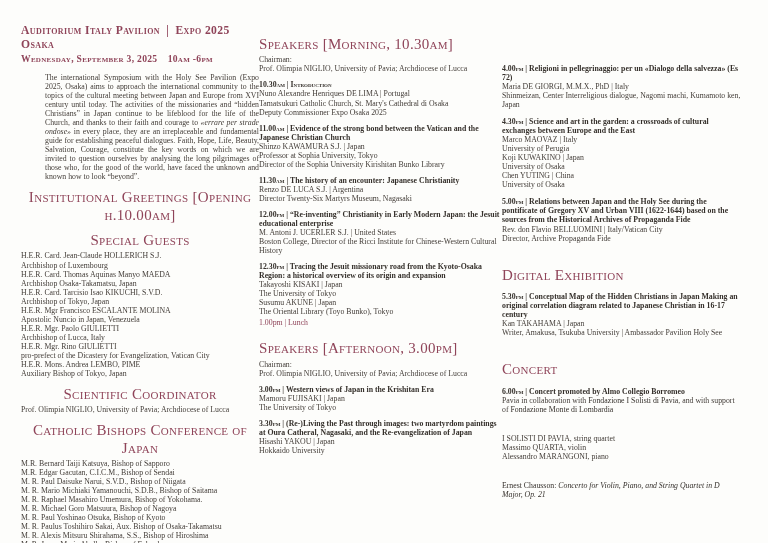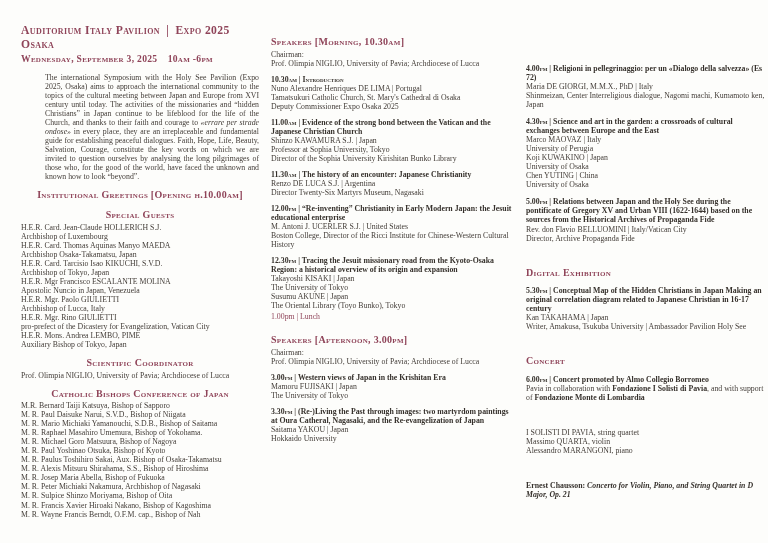--- a/index.html
+++ b/index.html
@@ -7,49 +7,48 @@
   body {
     background: #fdfdfb;
     font-family: "Liberation Serif", "DejaVu Serif", serif;
     color: #423c37;
   }
   .page {
     width: 768px; height: 543px;
     padding: 24px 12px 0 21px;
     display: grid;
     grid-template-columns: 238px 243px 240px;
-    column-gap: 12px;
     overflow: hidden;
   }
   .col { font-size: 7.8px; line-height: 1.16; }
   .doc-title {
     font-size: 11.6px; font-weight: bold; font-variant: small-caps;
     color: var(--accent); letter-spacing: 0.4px; line-height: 1.2;
   }
   .doc-date {
     font-size: 9.6px; font-weight: bold; font-variant: small-caps;
     color: var(--accent); letter-spacing: 0.3px; margin-top: 1px;
   }
   .intro { margin-top: 9px; text-align: justify; margin-left: 24px; }
   .heading {
     font-variant: small-caps; color: var(--accent);
-    font-size: 10px; letter-spacing: 0.3px; margin: 12px 0 2px; font-weight: bold;
+    font-size: 15px; letter-spacing: 0.3px; margin: 12px 0 2px;
   }
   [data-col="0"] .heading { margin-top: 8px; text-align: center; }
   .event { margin-top: 7px; }
   .etitle { font-weight: bold; color: #35302b; }
   .text { margin-top: 1px; }
   .accent-line { color: var(--accent); margin: 2px 0 13px; }
   .sc { font-variant: small-caps; }
-  .b { font-weight: bold; color: #35302b; }
+  .b { font-weight: normal; color: #35302b; }
   .i { font-style: italic; }
   [data-col="2"] { padding-top: 32px; }
   [data-col="2"] .heading { margin-top: 24px; }
   [data-col="2"] .event { margin-top: 8px; }
-  [data-col="2"] .text { margin-top: 26px; }
+  [data-col="2"] .text { margin-top: 20px; }
 </style>
 </head>
 <body>
 
 <div class="page">
   <div class="col" data-col="0">
     <div>
       <div class="doc-title">Auditorium Italy Pavilion | Expo 2025 Osaka</div>
       <div class="doc-date">Wednesday, September 3, 2025  10am -6pm</div>
     </div>
@@ -72,20 +71,21 @@
         <div class="line">H.E.R. Mons. Andrea LEMBO, PIME</div>
         <div class="line">Auxiliary Bishop of Tokyo, Japan</div>
       </div>
       <div class="heading">Scientific Coordinator</div>
       <div class="text">
         <div class="line">Prof. Olimpia NIGLIO, University of Pavia; Archdiocese of Lucca</div>
       </div>
       <div class="heading">Catholic Bishops Conference of Japan</div>
       <div class="text">
         <div class="line">M.R. Bernard Taiji Katsuya, Bishop of Sapporo</div>
+        <div class="line">M.R. Edgar Gacutan, C.I.C.M., Bishop of Sendai</div>
         <div class="line">M. R. Paul Daisuke Narui, S.V.D., Bishop of Niigata</div>
         <div class="line">M. R. Mario Michiaki Yamanouchi, S.D.B., Bishop of Saitama</div>
         <div class="line">M. R. Raphael Masahiro Umemura, Bishop of Yokohama.</div>
         <div class="line">M. R. Michael Goro Matsuura, Bishop of Nagoya</div>
         <div class="line">M. R. Paul Yoshinao Otsuka, Bishop of Kyoto</div>
         <div class="line">M. R. Paulus Toshihiro Sakai, Aux. Bishop of Osaka-Takamatsu</div>
         <div class="line">M. R. Alexis Mitsuru Shirahama, S.S., Bishop of Hiroshima</div>
         <div class="line">M. R. Josep Maria Abella, Bishop of Fukuoka</div>
         <div class="line">M. R. Peter Michiaki Nakamura, Archbishop of Nagasaki</div>
         <div class="line">M. R. Sulpice Shinzo Moriyama, Bishop of Oita</div>
@@ -134,21 +134,21 @@
         <div class="line">Chairman:</div>
         <div class="line">Prof. Olimpia NIGLIO, University of Pavia; Archdiocese of Lucca</div>
       </div>
       <div class="event">
         <div class="etitle"><span class="sc">3.00pm</span><span> | </span><span>Western views of Japan in the Krishitan Era</span></div>
         <div class="line">Mamoru FUJISAKI | Japan</div>
         <div class="line">The University of Tokyo</div>
       </div>
       <div class="event">
         <div class="etitle"><span class="sc">3.30pm</span><span> | </span><span>(Re-)Living the Past through images: two martyrdom paintings at Oura Catheral, Nagasaki, and the Re-evangelization of Japan</span></div>
-        <div class="line">Saitama YAKOU | Japan</div>
+        <div class="line">Hisashi YAKOU | Japan</div>
         <div class="line">Hokkaido University</div>
       </div>
     </div>
   <div class="col" data-col="2">
       <div class="event">
         <div class="etitle"><span class="sc">4.00pm</span><span> | </span><span>Religioni in pellegrinaggio: per un «Dialogo della salvezza» (Es 72)</span></div>
         <div class="line">Maria DE GIORGI, M.M.X., PhD | Italy</div>
         <div class="line">Shinmeizan, Center Interreligious dialogue, Nagomi machi, Kumamoto ken, Japan</div>
       </div>
       <div class="event">

